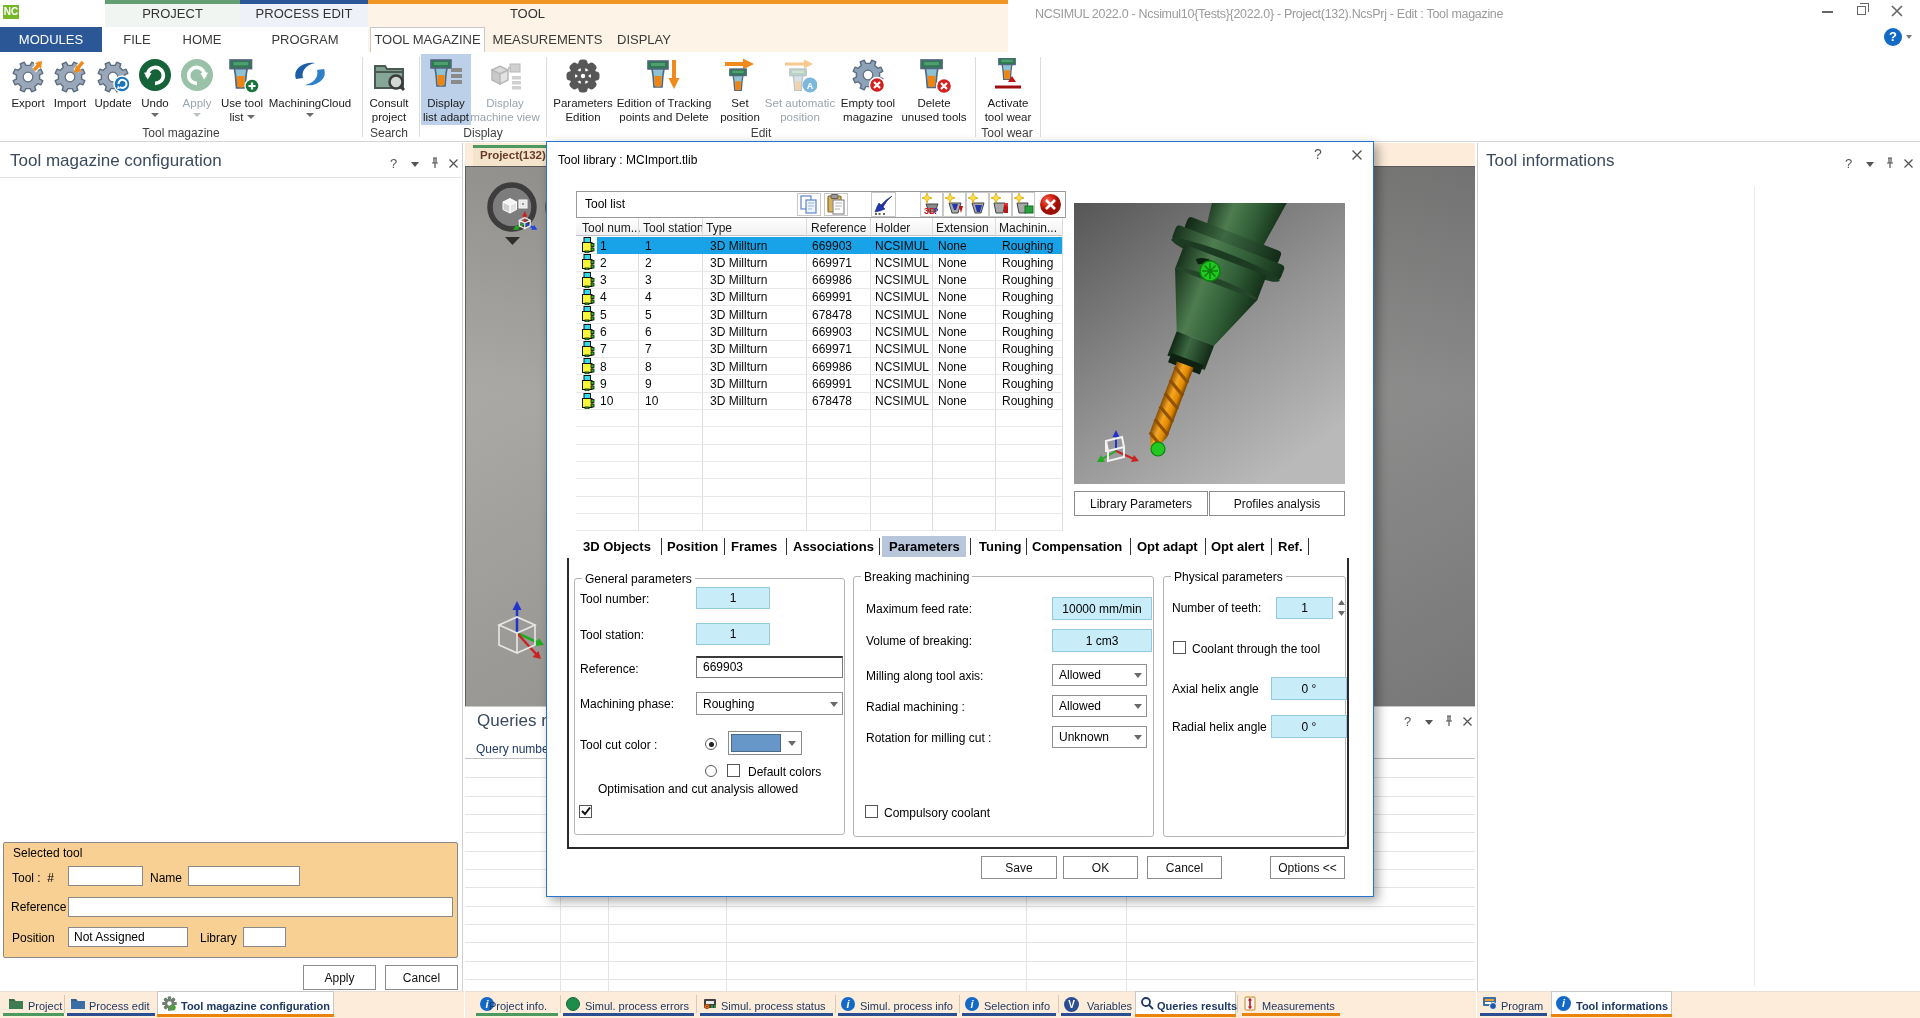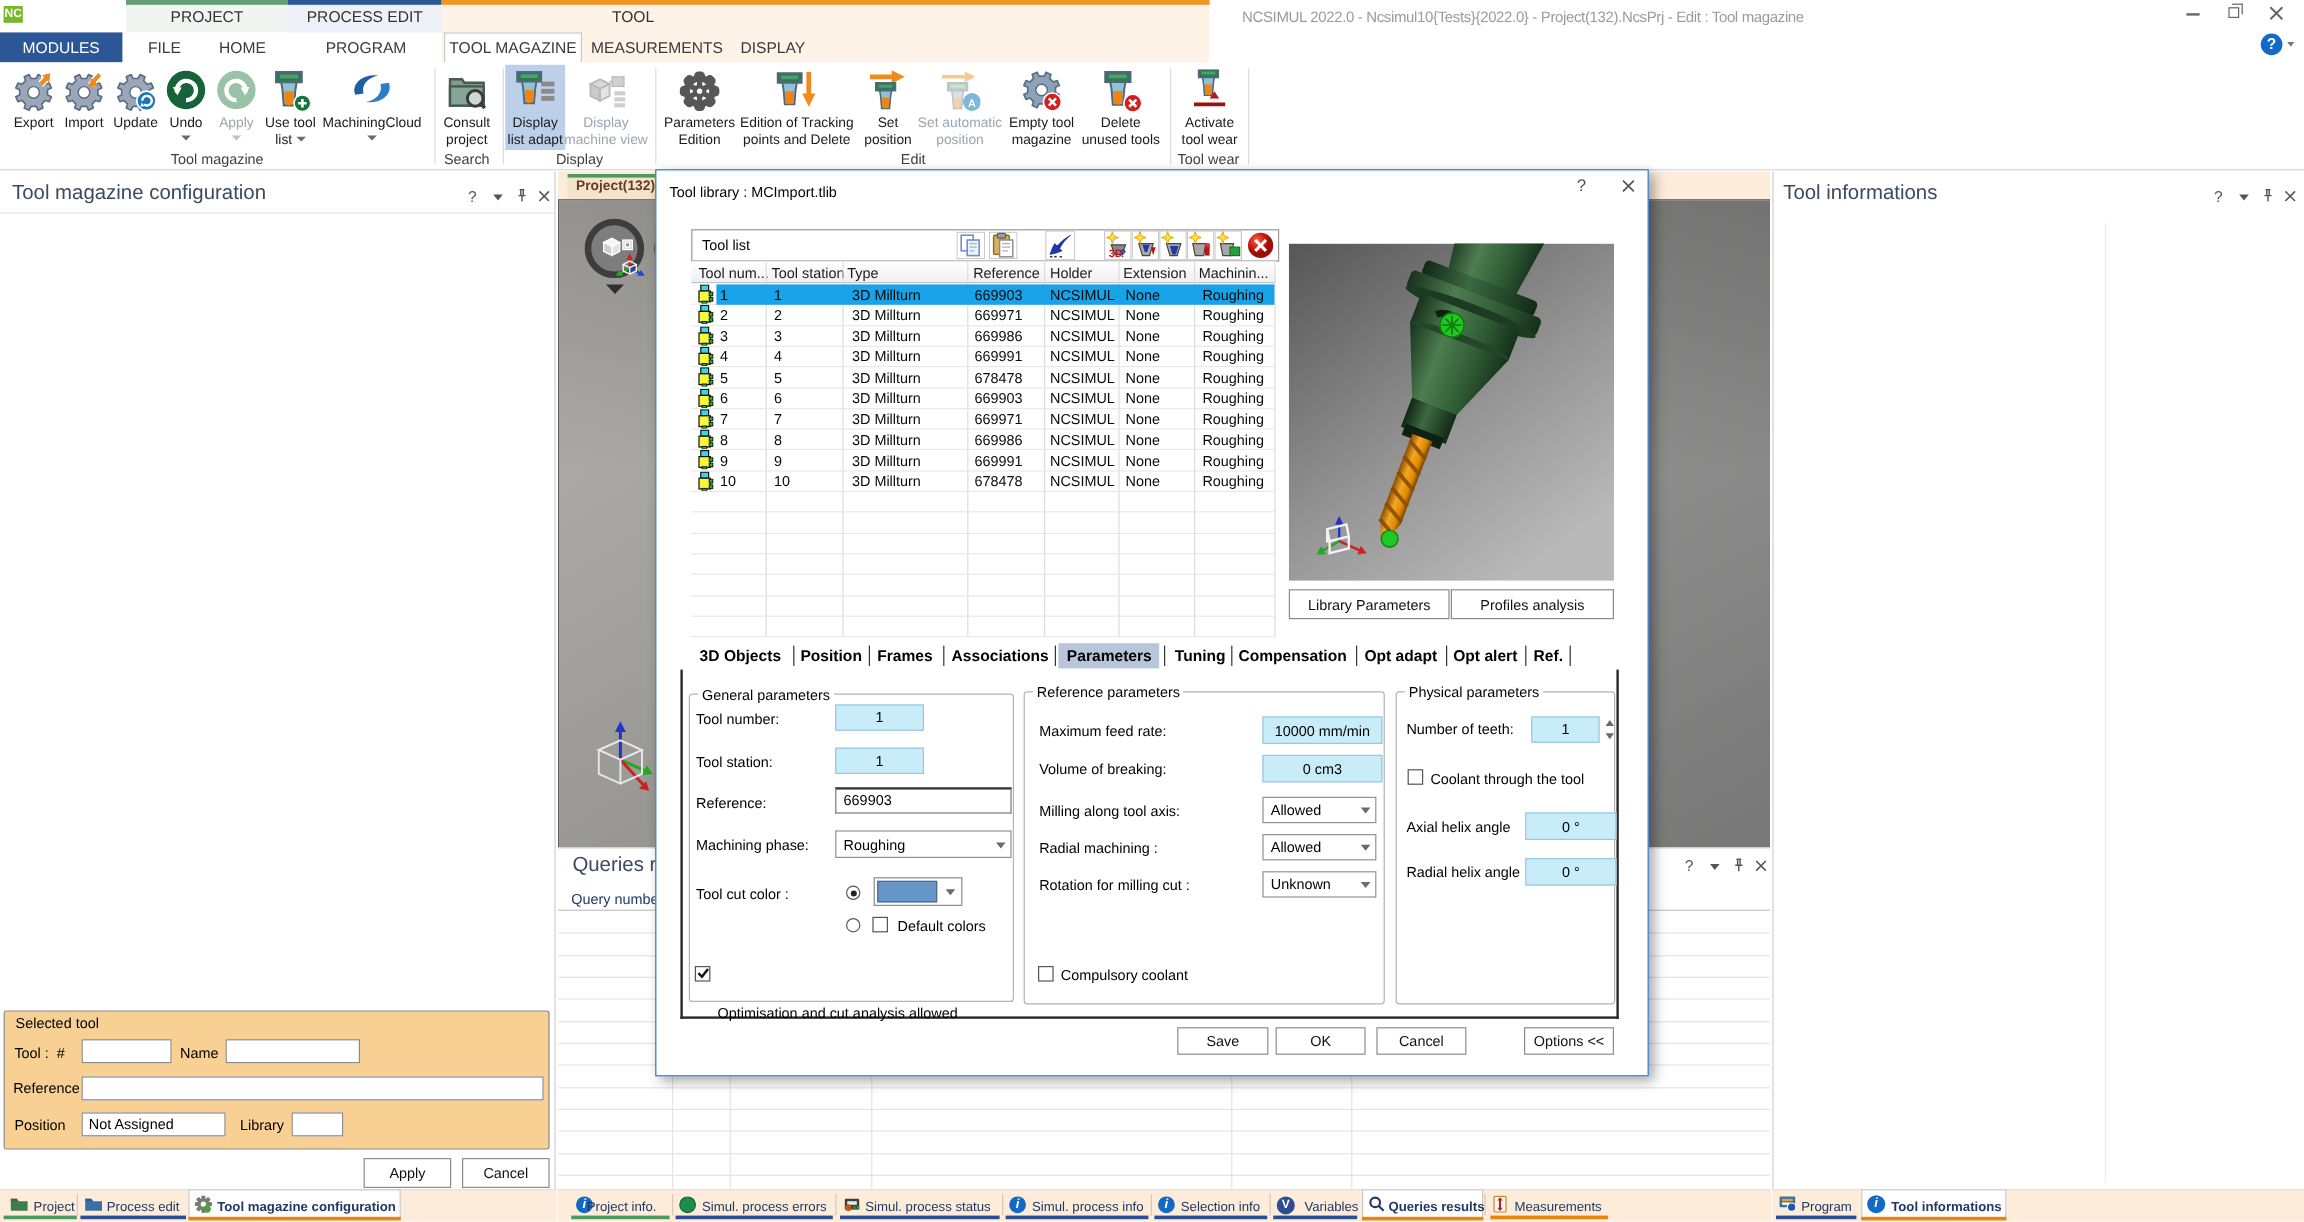--- a/index.html
+++ b/index.html
@@ -811,28 +811,28 @@
 <div class="ab" style="left:728px;top:731px;width:74px;height:24px;background:#fff;border:1px solid #8a8a8a"></div>
 <div class="ab" style="left:731px;top:734px;width:50px;height:18px;background:#6697c8;border:1px solid #4a6a8a"></div>
 <div class="ab" style="left:788px;top:741px;width:0;height:0;border-left:4px solid transparent;border-right:4px solid transparent;border-top:5px solid #6a6a6a"></div>
 <div class="ab" style="left:705px;top:765px;width:12px;height:12px;border-radius:50%;background:#fff;border:1px solid #5a5a5a"></div>
 <div class="cb" style="left:727px;top:764px"></div>
 <div class="lbl" style="left:748px;top:765px">Default colors</div>
 <div class="cb" style="left:579px;top:805px"></div>
 <svg class="ab" style="left:580px;top:806px" width="12" height="11" viewBox="0 0 12 11">
     <path d="M2 5 L5 8 L10 1.5" stroke="#111" stroke-width="2" fill="none"></path>
   </svg>
-<div class="lbl" style="left:598px;top:837px">Optimisation and cut analysis allowed</div>
+<div class="lbl" style="left:598px;top:782px">Optimisation and cut analysis allowed</div>
 <div class="gb" style="left:853px;top:576px;width:301px;height:261px">
-    <span>Reference parameters</span>
+    <span>Breaking machining</span>
   </div>
 <div class="lbl" style="left:866px;top:602px">Maximum feed rate:</div>
 <div class="cyan" style="left:1052px;top:597px;width:100px;height:23px">10000 mm/min</div>
 <div class="lbl" style="left:866px;top:634px">Volume of breaking:</div>
-<div class="cyan" style="left:1052px;top:629px;width:100px;height:23px">0 cm3</div>
+<div class="cyan" style="left:1052px;top:629px;width:100px;height:23px">1 cm3</div>
 <div class="lbl" style="left:866px;top:669px">Milling along tool axis:</div>
 <div class="drop" style="left:1052px;top:664px;width:95px;height:22px">Allowed<span class="ar"></span></div>
 <div class="lbl" style="left:866px;top:700px">Radial machining :</div>
 <div class="drop" style="left:1052px;top:695px;width:95px;height:22px">Allowed<span class="ar"></span></div>
 <div class="lbl" style="left:866px;top:731px">Rotation for milling cut :</div>
 <div class="drop" style="left:1052px;top:726px;width:95px;height:22px">Unknown<span class="ar"></span></div>
 <div class="cb" style="left:865px;top:805px"></div>
 <div class="lbl" style="left:884px;top:806px">Compulsory coolant</div>
 <div class="gb" style="left:1163px;top:576px;width:183px;height:261px">
     <span>Physical parameters</span>

